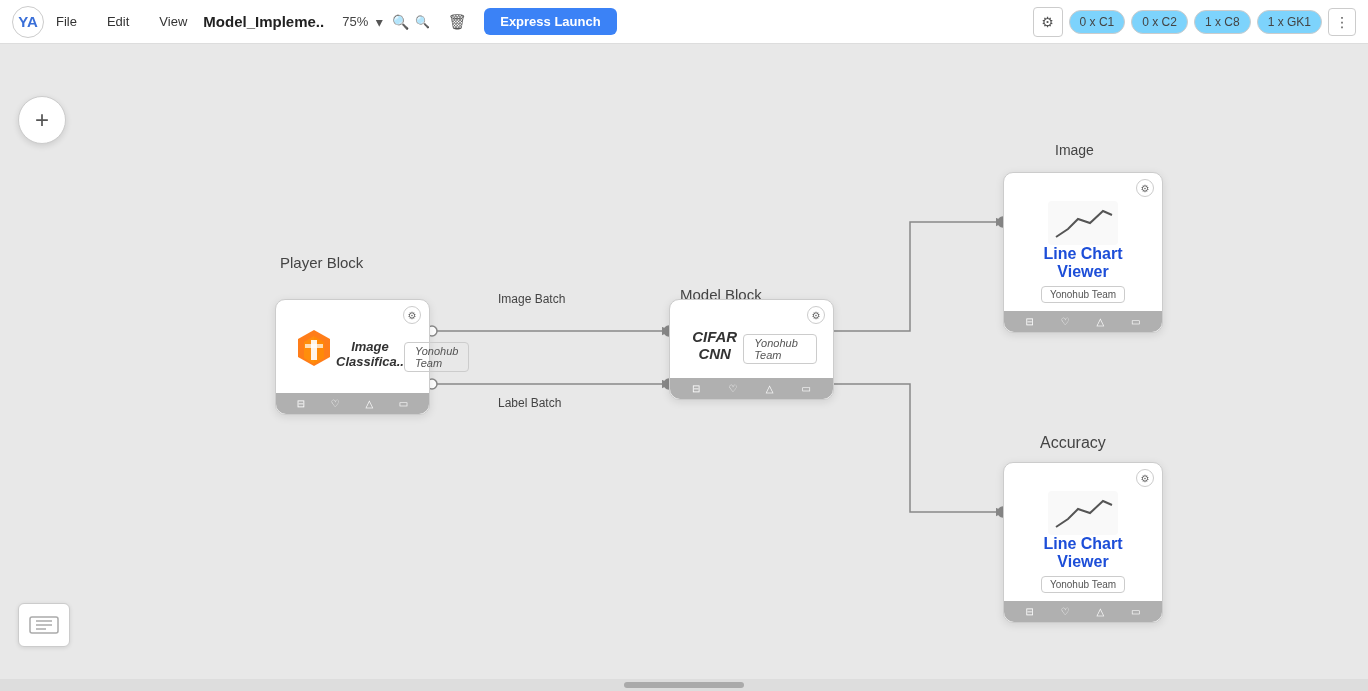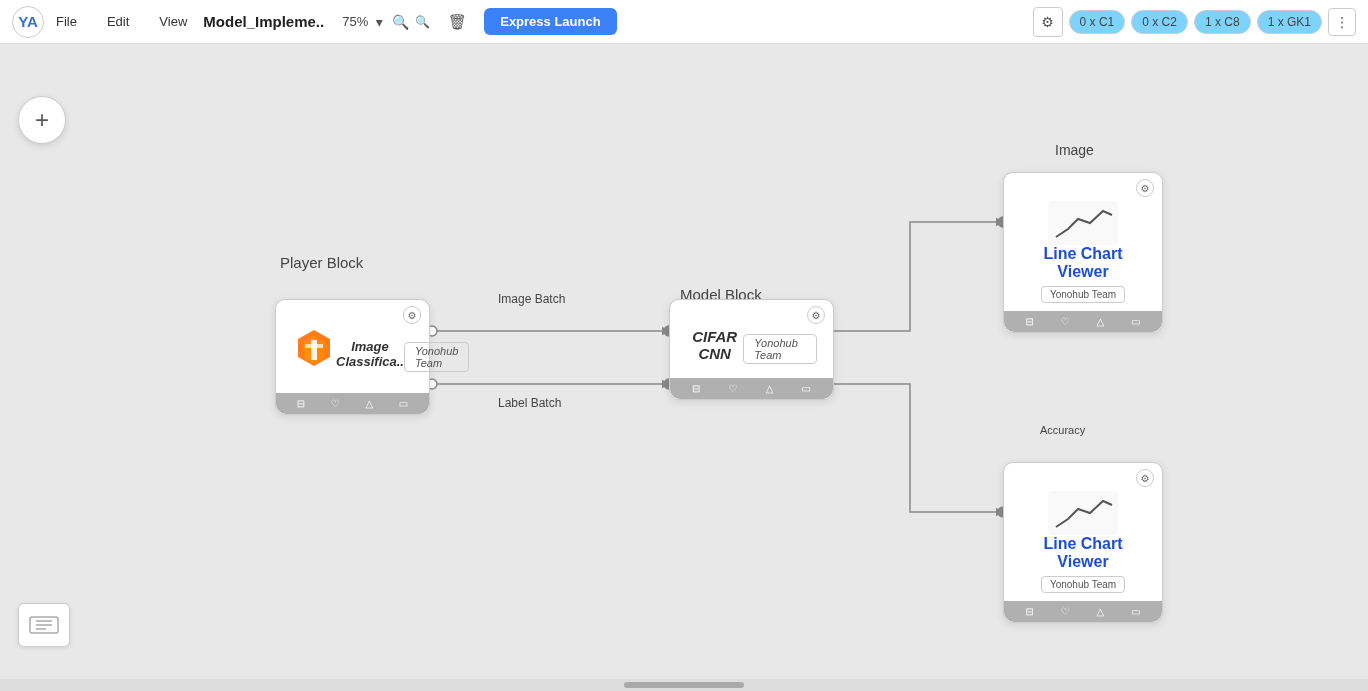--- a/index.html
+++ b/index.html
@@ -324,21 +324,21 @@
   </svg>
 
   <div class="plus-fab">+</div>
 
   <div class="block-label" style="left: 280px; top: 210px;">Player Block</div>
 
   <div class="block-label" style="left: 680px; top: 194px; margin-top: 48px;">Model Block</div>
 
   <div class="block-label" style="left: 1055px; top: 98px; font-size:14px;">Image</div>
 
-  <div class="block-label" style="left: 1040px; top: 380px; font-size:11px;">Accuracy</div>
+  <div class="block-label" style="left: 1040px; top: 390px; font-size:16px;">Accuracy</div>
 
   <div class="conn-label" style="left: 498px; top: 248px;">Image Batch</div>
 
   <div class="conn-label" style="left: 498px; top: 352px;">Label Batch</div>
 
   <div class="node-block" style="left: 275px; top: 255px; width: 155px;">
     <div class="node-header">
       <div class="node-gear">⚙</div>
     </div>
     <div class="node-content">

